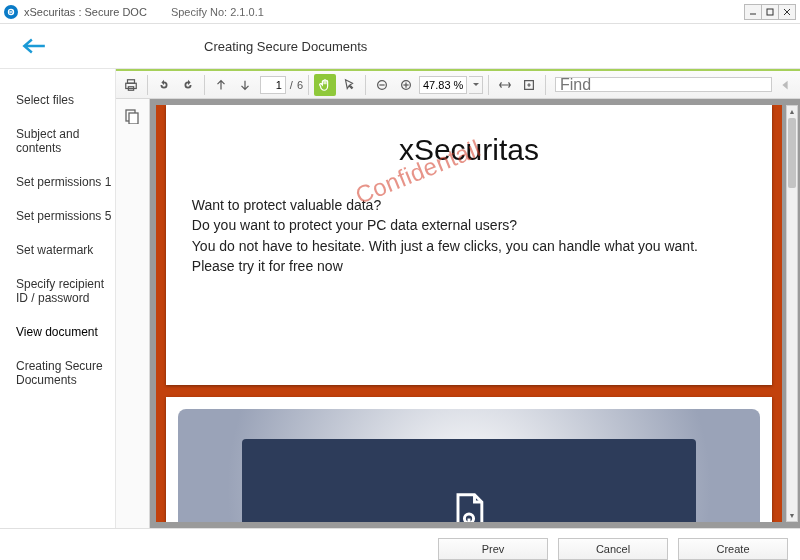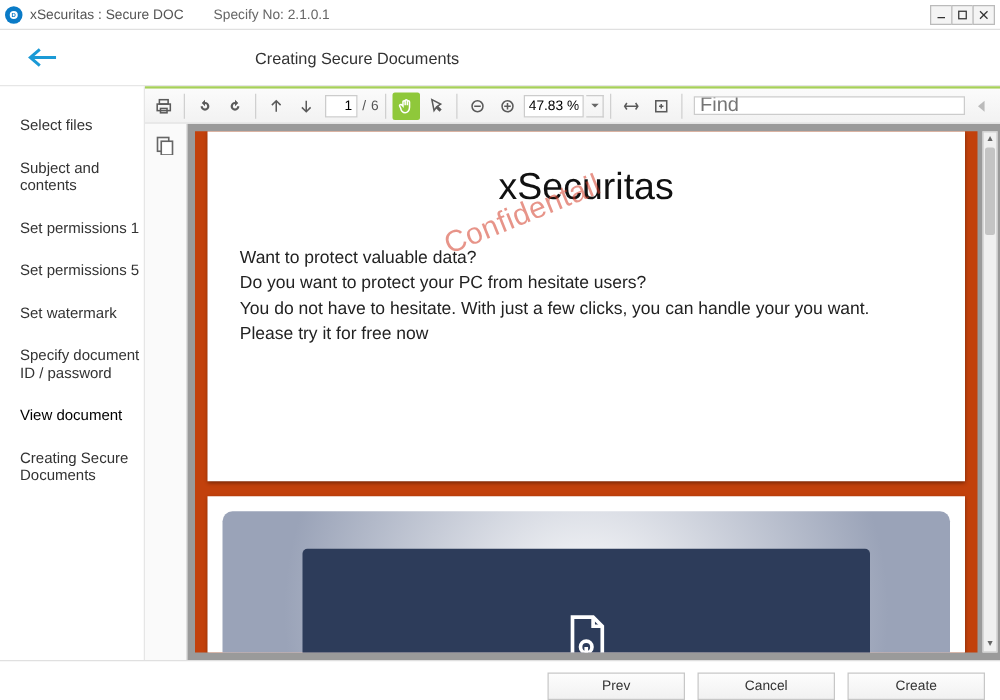--- a/index.html
+++ b/index.html
@@ -106,21 +106,21 @@
   <div class="header-title">Creating Secure Documents</div>
 </div>
 
 <div class="body">
   <div class="sidebar">
     <div class="sidebar-item">Select files</div>
     <div class="sidebar-item">Subject and contents</div>
     <div class="sidebar-item">Set permissions 1</div>
     <div class="sidebar-item">Set permissions 5</div>
     <div class="sidebar-item">Set watermark</div>
-    <div class="sidebar-item">Specify document ID / password</div>
+    <div class="sidebar-item">Specify recipient ID / password</div>
     <div class="sidebar-item active">View document</div>
     <div class="sidebar-item">Creating Secure Documents</div>
   </div>
 
   <div class="preview">
     <div class="green-sep"></div>
 
     <div class="toolbar">
       <div class="tb-btn">
           <svg viewBox="0 0 16 16">
@@ -216,22 +216,22 @@
         </div>
       </div>
 
       <div class="canvas-area">
         <div class="canvas-scroll">
           <div class="page1">
             <div class="doc-title">xSecuritas</div>
             <div class="doc-body">
               <div class="watermark">Confidentail</div>
               <div>Want to protect valuable data?</div>
-              <div>Do you want to protect your PC from hesitate users?</div>
-              <div>You do not have to hesitate. With just a few clicks, you can handle your you want.</div>
+              <div>Do you want to protect your PC data external users?</div>
+              <div>You do not have to hesitate. With just a few clicks, you can handle what you want.</div>
               <div>Please try it for free now</div>
             </div>
           </div>
           <div class="page2">
             <div class="p2-outer">
               <div class="p2-inner">
                 <div class="p2-icon">
                   <svg viewBox="0 0 24 24">
                       <path d="M6 2h9l4 4v16H6z"></path>
                       <path d="M15 2v4h4"></path>

